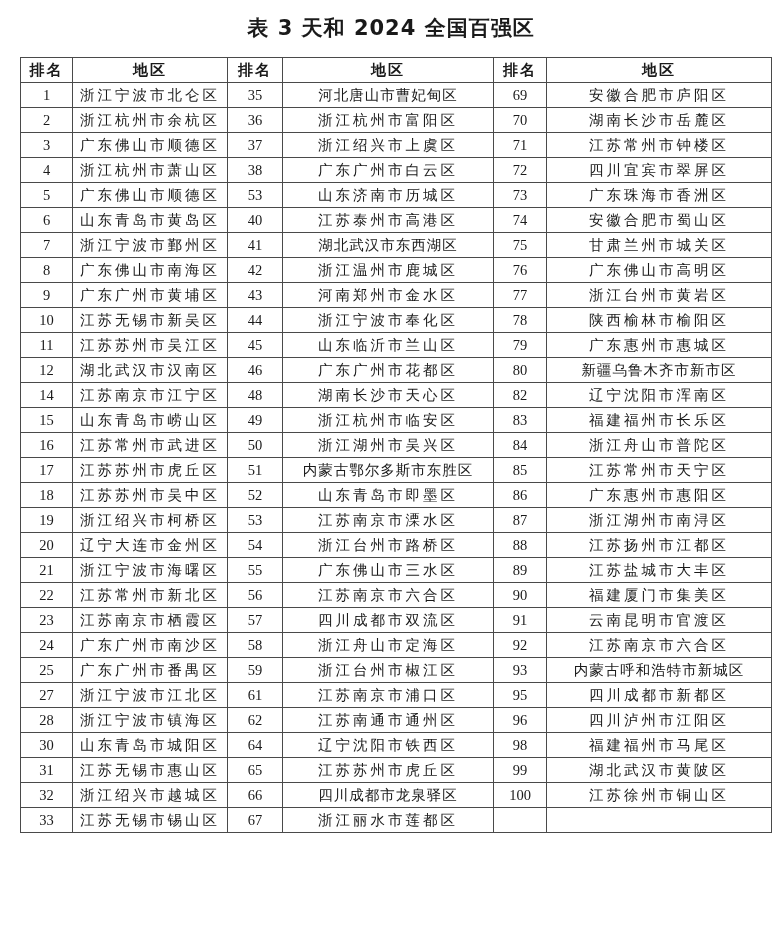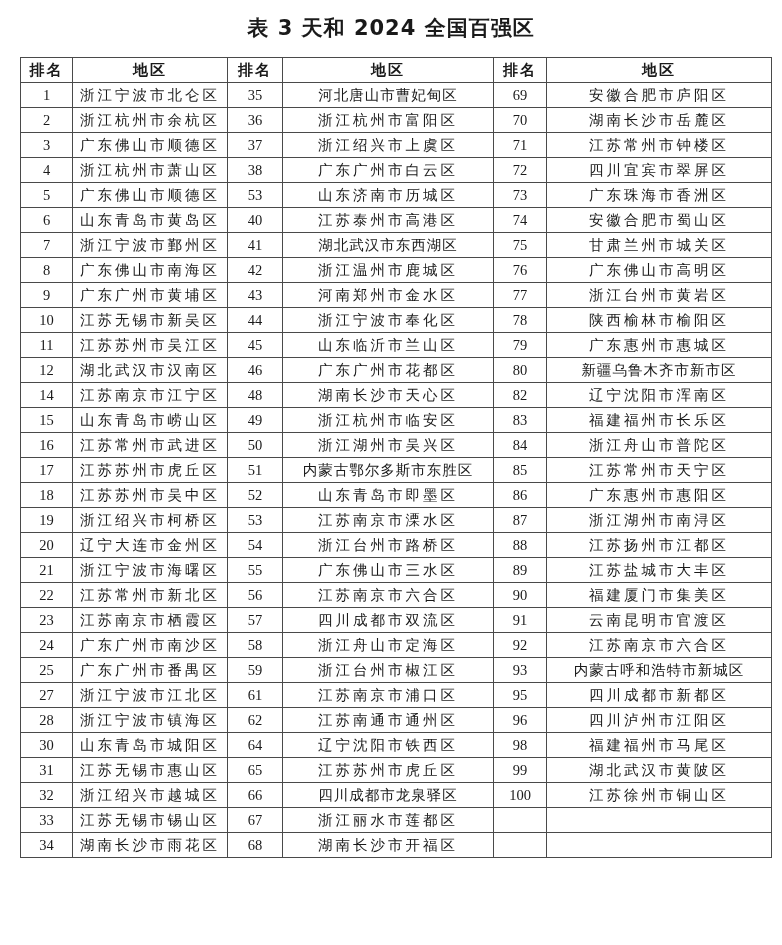--- a/index.html
+++ b/index.html
@@ -328,22 +328,14 @@
         <td class="region">江苏徐州市铜山区</td>
       </tr>
       <tr>
         <td class="rank">33</td>
         <td class="region">江苏无锡市锡山区</td>
         <td class="rank">67</td>
         <td class="region">浙江丽水市莲都区</td>
         <td class="rank"></td>
         <td class="region"></td>
       </tr>
-      <tr>
-        <td class="rank">34</td>
-        <td class="region">湖南长沙市雨花区</td>
-        <td class="rank">68</td>
-        <td class="region">湖南长沙市开福区</td>
-        <td class="rank"></td>
-        <td class="region"></td>
-      </tr>
     </tbody>
 </table>
 
 </body></html>

